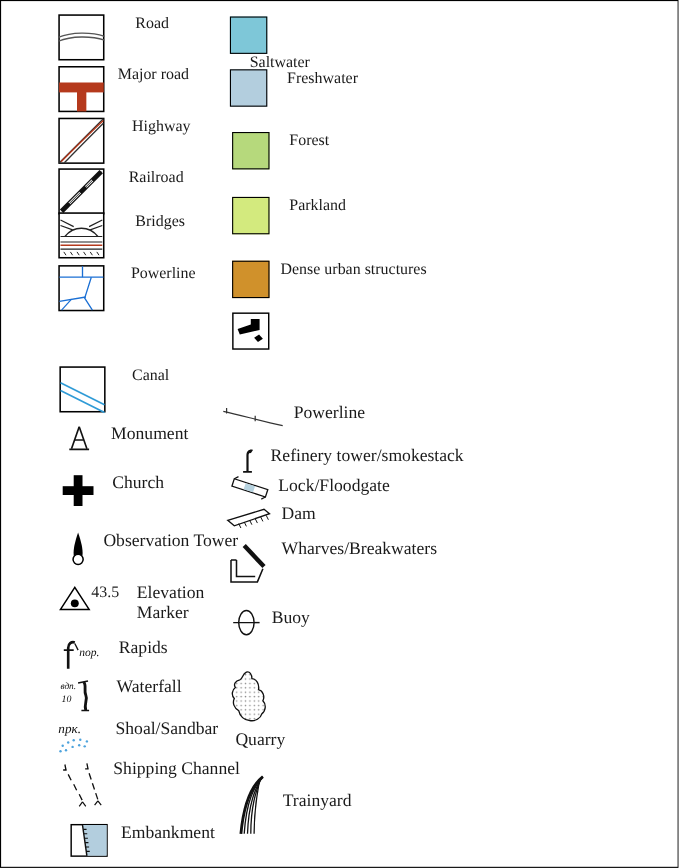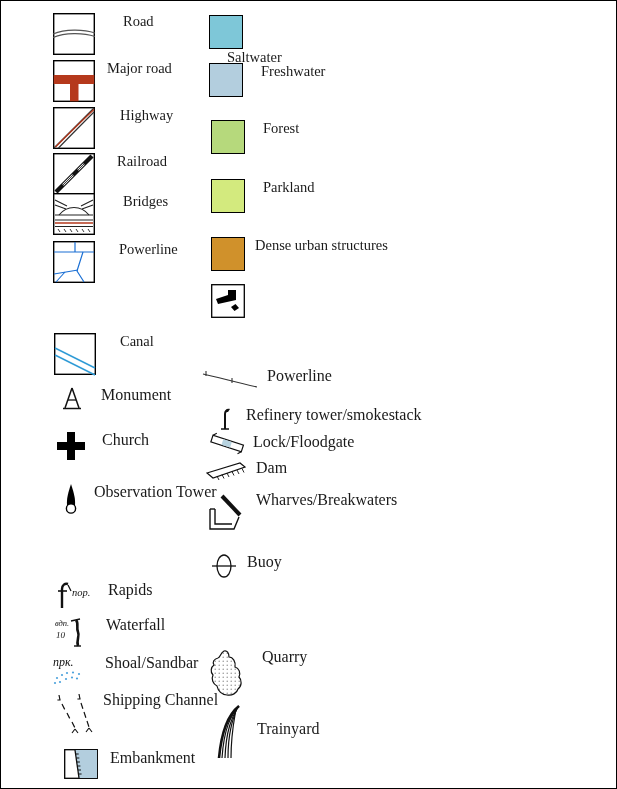--- a/index.html
+++ b/index.html
@@ -165,20 +165,31 @@
   <div class="entry" style="left:60px; top:482px;">
     <span class="sym">
       <svg width="20" height="32" viewBox="0 0 20 32">
         <path d="M10 1 C7 10, 5.5 16, 6 22 L14 22 C14.5 16, 13 10, 10 1 Z" fill="#000"></path>
         <circle cx="10" cy="25.5" r="4.6" fill="#fff" stroke="#000" stroke-width="1.4"></circle>
       </svg>
     </span>
     <span class="lbl small" style="margin-left:13px;">Observation Tower</span>
   </div>
 
+  <div class="entry" style="left:52px; top:530px;">
+    <span class="sym">
+      <svg width="30" height="26" viewBox="0 0 30 26">
+        <path d="M15 3 L28 23 L2 23 Z" fill="#fff" stroke="#000" stroke-width="1.4"></path>
+        <circle cx="15" cy="17.5" r="3.6" fill="#000"></circle>
+      </svg>
+    </span>
+    <span class="lbl" style="margin-left:0px;">43.5</span>
+    <span class="lbl small two-line" style="margin-left:16px;">Elevation
+Marker</span>
+  </div>
 
   <div class="entry" style="left:55px; top:580px;">
     <span class="sym">
       <svg width="46" height="28" viewBox="0 0 46 28">
         <path d="M6 27 L6 8 C6 4, 9 2, 12 3" stroke="#111" stroke-width="2.4" fill="none"></path>
         <path d="M2 10 L11 10" stroke="#111" stroke-width="1.6"></path>
         <path d="M12 4 L15 10" stroke="#111" stroke-width="1.2"></path>
         <text x="16" y="15" font-family="'Liberation Serif',serif" font-style="italic" font-size="10.5" fill="#111">пор.</text>
       </svg>
     </span>
@@ -340,21 +351,21 @@
     <span class="sym">
       <svg width="30" height="26" viewBox="0 0 30 26">
         <ellipse cx="15" cy="13" rx="7" ry="11" fill="#fff" stroke="#111" stroke-width="1.3"></ellipse>
         <path d="M3 13 L27 13" stroke="#111" stroke-width="1.3"></path>
       </svg>
     </span>
     <span class="lbl small" style="margin-left:8px;">Buoy</span>
   </div>
 
 
-  <div class="entry" style="left:205px; top:647px;">
+  <div class="entry" style="left:205px; top:607px;flex-direction:column;">
     <span class="sym">
       <svg width="48" height="56" viewBox="0 0 48 56">
         <defs>
           <pattern id="quarryDots" width="4" height="4" patternUnits="userSpaceOnUse">
             <circle cx="1.2" cy="1.2" r="0.7" fill="#888"></circle>
           </pattern>
         </defs>
         <path d="M18 3 C14 5, 15 9, 12 10 C8 11, 6 14, 8 17 C5 19, 4 24, 7 27
                  C5 31, 7 36, 11 38 C12 43, 16 47, 21 47 C26 48, 31 45, 32 41
                  C36 38, 36 32, 33 29 C35 25, 33 20, 29 19 C30 14, 27 9, 23 9

